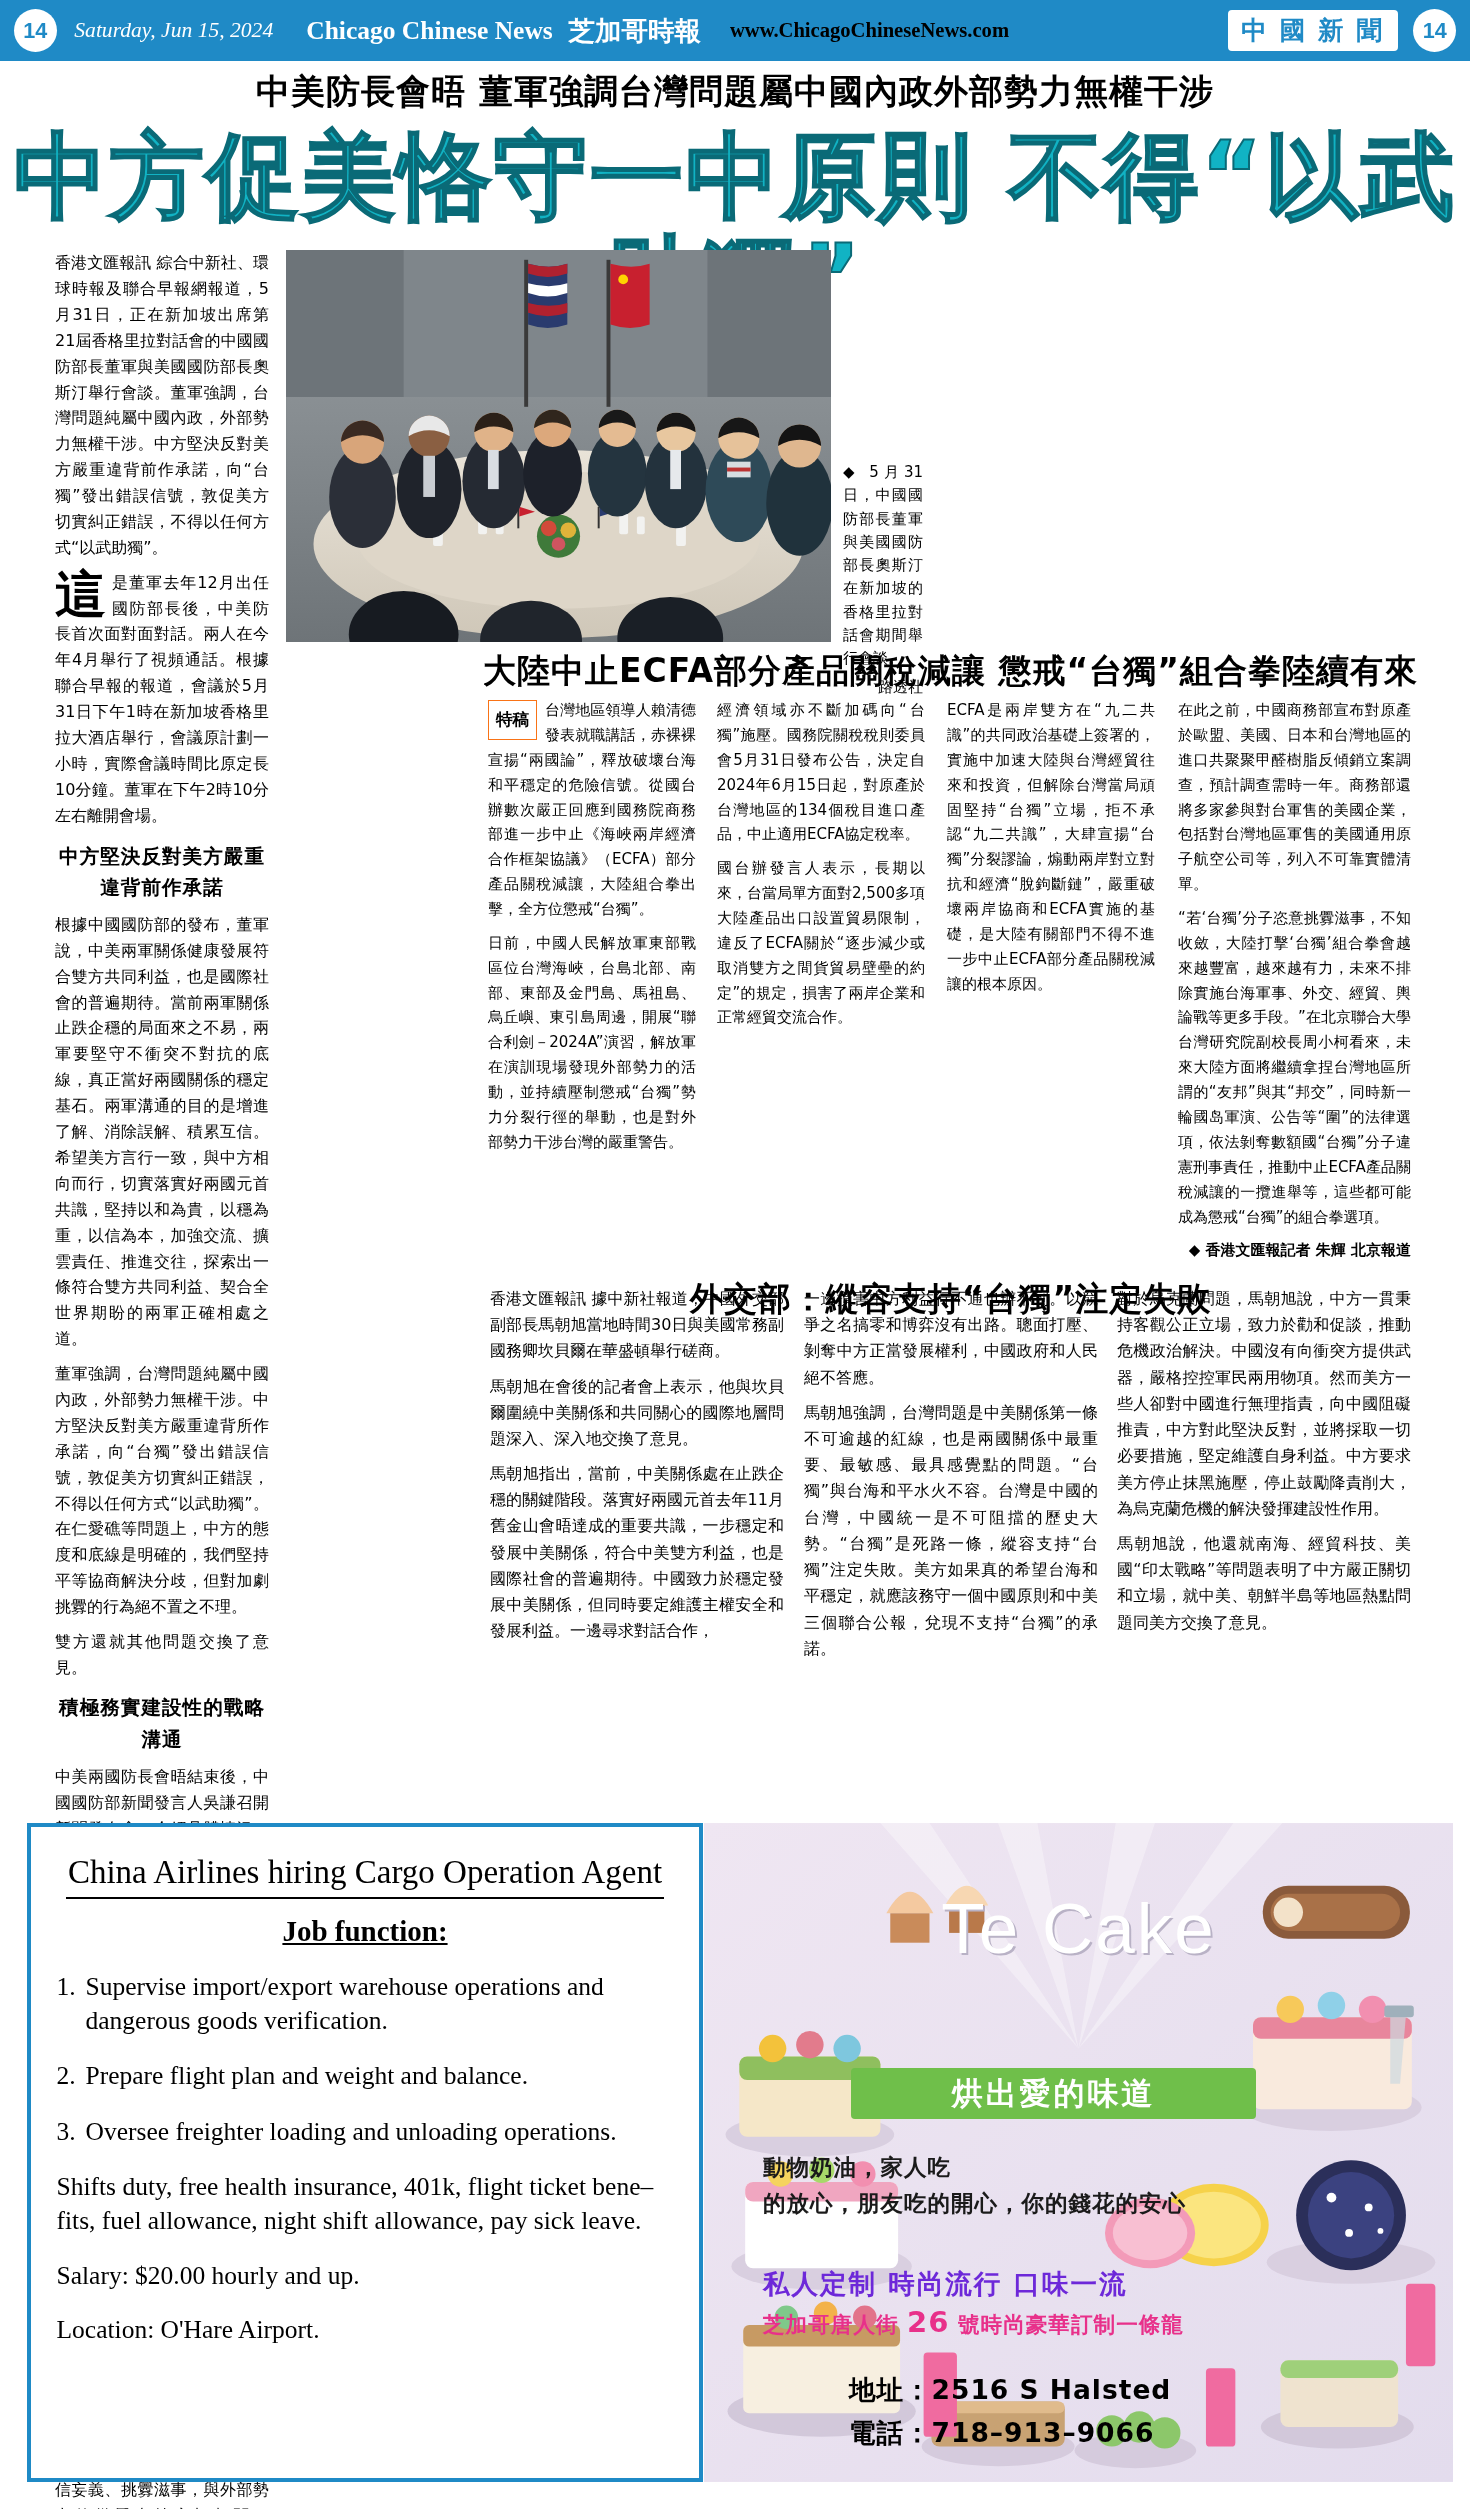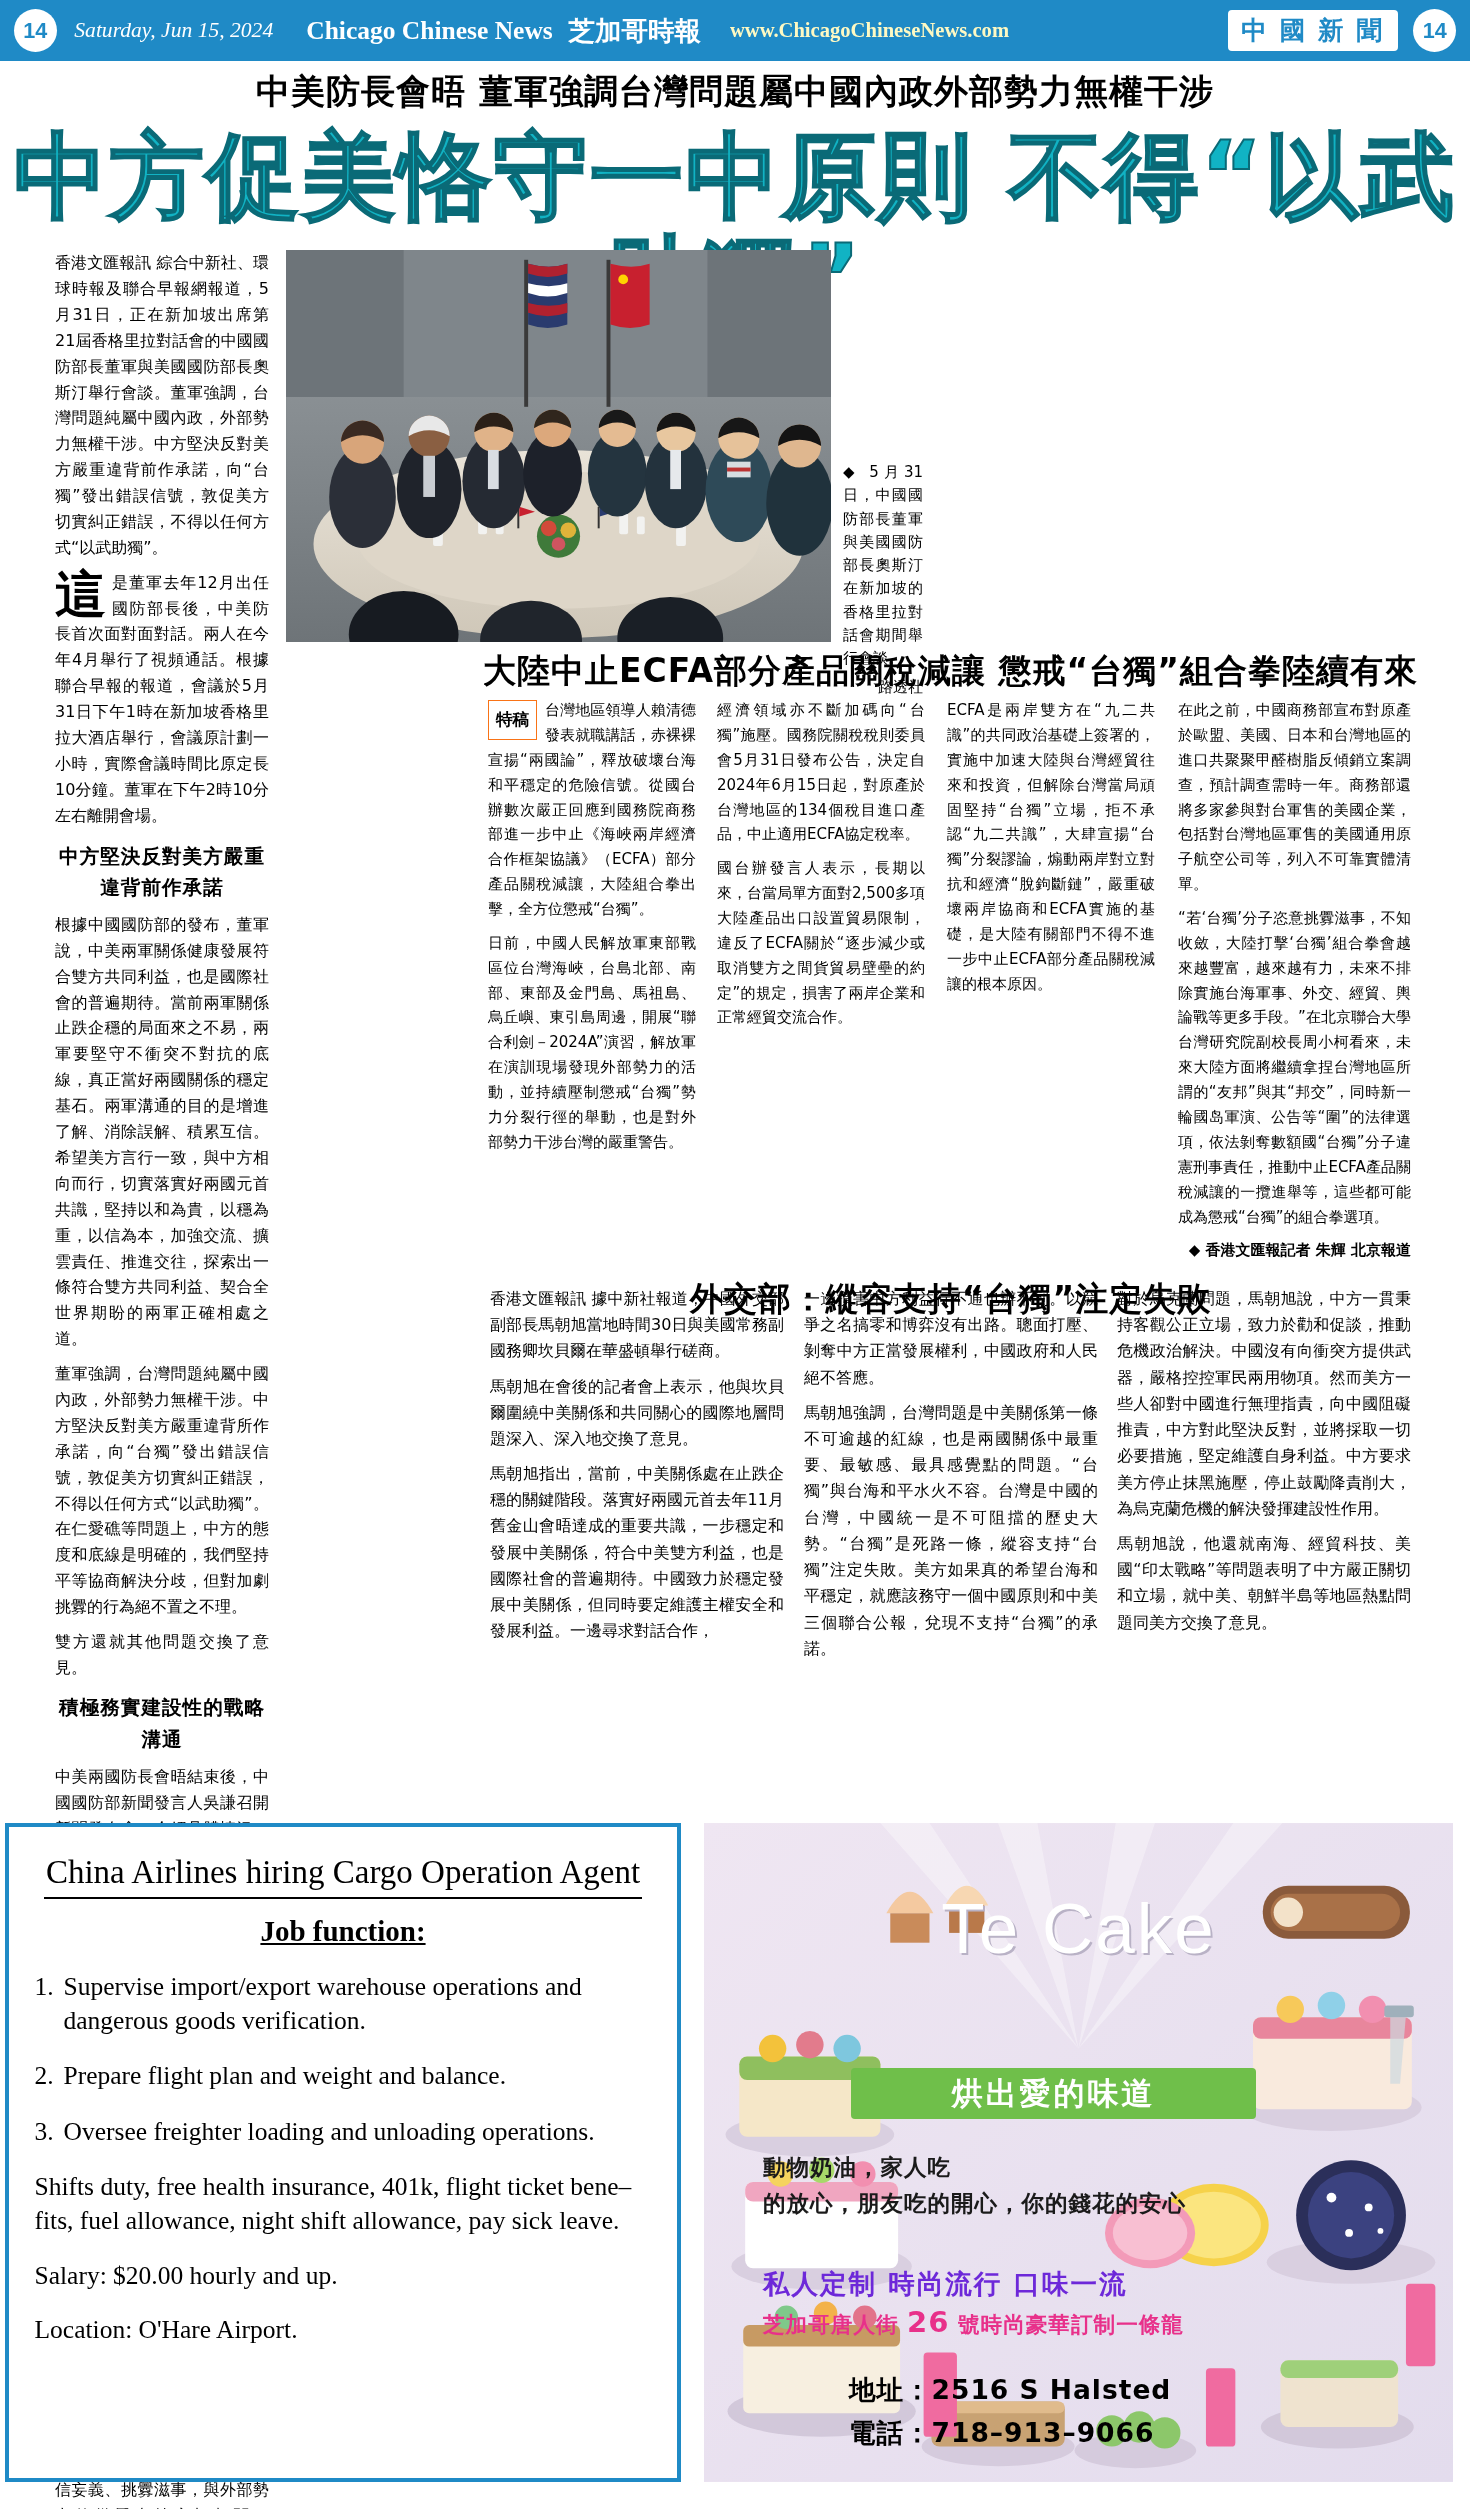--- a/index.html
+++ b/index.html
@@ -31,21 +31,21 @@
   }
   .mh-name{
     color:#fff;font-family:"Liberation Serif",serif;
     font-size:25.5px;margin-left:33px;white-space:nowrap;font-weight:bold;
   }
   .mh-cn{
     color:#fff;font-family:"DejaVu Sans",sans-serif;
     font-size:26.5px;margin-left:15.7px;white-space:nowrap;font-weight:bold;
   }
   .mh-url{
-    color:#fef9c3;font-family:"Liberation Serif",serif;
+    color:#000000;font-family:"Liberation Serif",serif;
     font-size:20.6px;margin-left:29px;white-space:nowrap;font-weight:bold;
   }
   .mh-section{
     margin-left:27.4px;background:#ffffff;color:#1f8ac6;
     font-family:"DejaVu Sans",sans-serif;font-weight:bold;font-size:25.5px;
     padding:2.9px 13.7px;border-radius:4px;white-space:nowrap;
     letter-spacing:2px;
   }
   .mh-spacer{flex:1;}
 
@@ -129,21 +129,21 @@
     font-family:"DejaVu Sans",sans-serif;font-size:16px;line-height:1.64;
     text-align:justify;
   }
   .dip-col p{margin:0 0 8.8px 0;}
   #dip1{left:490px;}
   #dip2{left:804px;}
   #dip3{left:1117px;width:294px;}
 
   
   .ad-left{
-    position:absolute;left:5px;top:1823px;width:676px;height:659px;
+    position:absolute;left:27px;top:1823px;width:676px;height:659px;
     border:4.9px solid #1f8ac6;background:#fff;box-sizing:border-box;
     padding:21.6px 25.5px;
   }
   .ad-title{
     font-family:"Liberation Serif",serif;font-size:33px;color:#000;
     text-align:center;margin:5.9px 0 5.9px 0;
   }
   .ad-rule{height:2px;background:#000;margin:3.9px 9.8px 15.7px 9.8px;}
   .ad-sub{
     font-family:"Liberation Serif",serif;font-weight:bold;font-size:29px;

